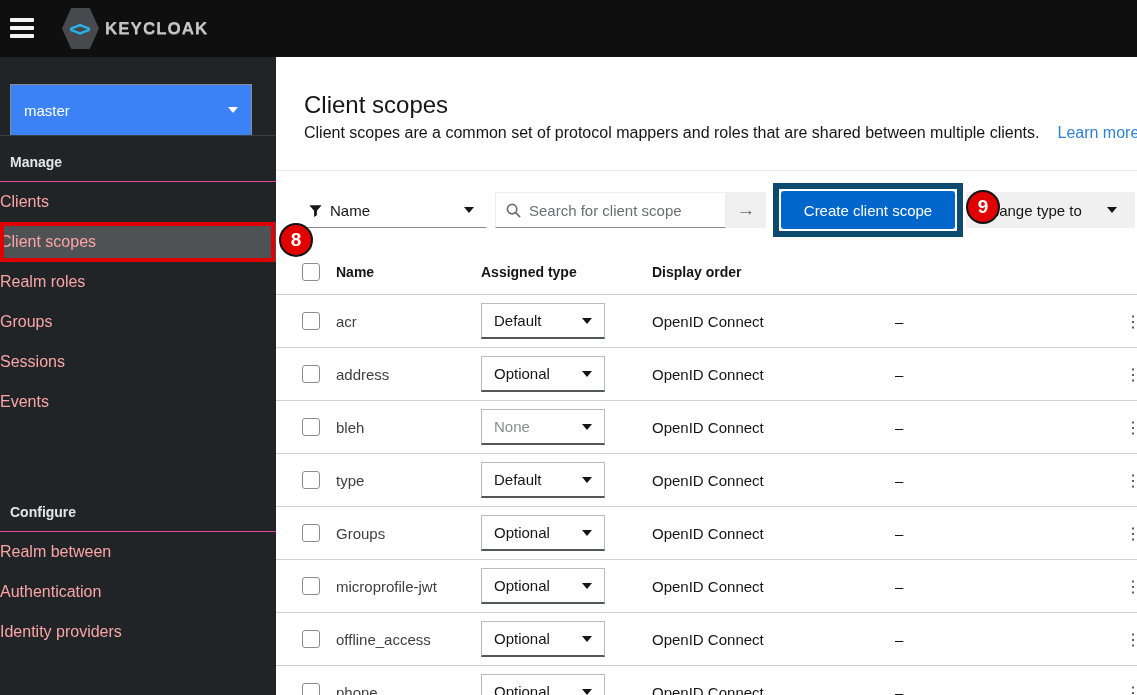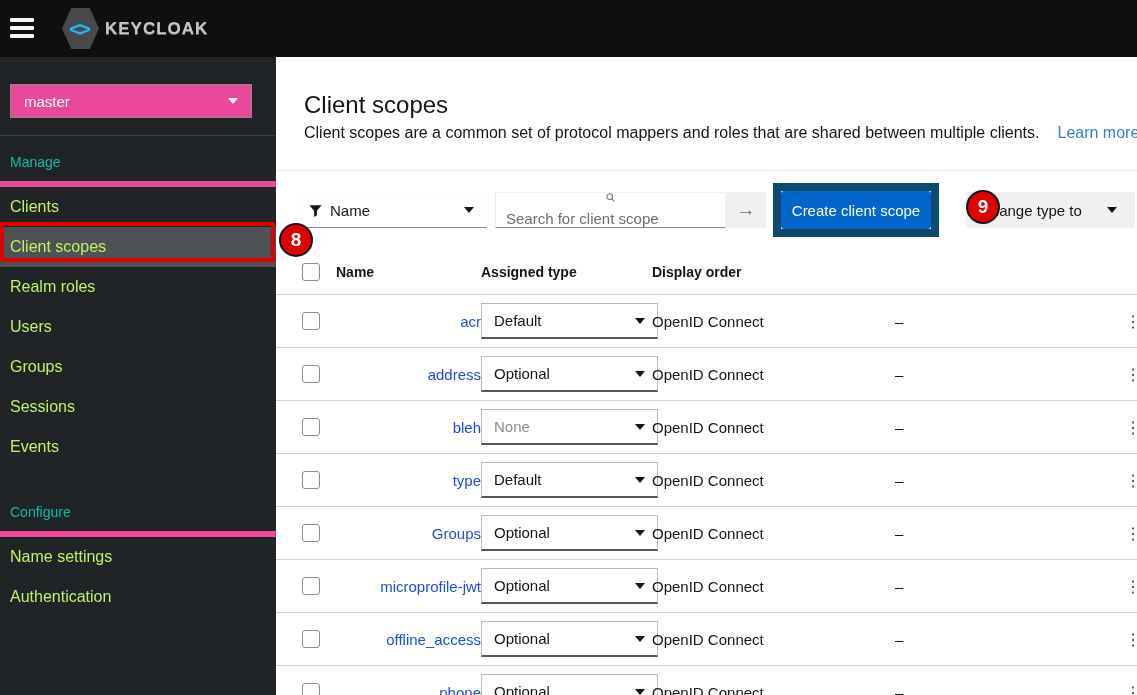--- a/index.html
+++ b/index.html
@@ -10,55 +10,55 @@
   #topbar { position:absolute; left:0; top:0; width:1137px; height:57px; background:#0f0f0f; z-index:5; }
   .hamburger { position:absolute; left:10px; top:13px; width:26px; height:30px; display:flex; flex-direction:column; justify-content:center; gap:4px; cursor:pointer; }
   .hamburger span { display:block; width:24px; height:4px; background:#f5f5f5; border-radius:1px; }
   .logo { position:absolute; left:62px; top:8px; height:41px; display:flex; align-items:center; gap:6px; }
   .hexagon { width:37px; height:41px; background:#47494c; clip-path:polygon(25% 0,75% 0,100% 50%,75% 100%,25% 100%,0 50%); display:flex; align-items:center; justify-content:center; }
   .hexagon b { font-size:21px; font-weight:700; letter-spacing:-3px; color:#2fb1e5; text-shadow:0 0 1px #1787c0; transform:translateX(-2px); }
   .brand { font-size:17px; font-weight:700; letter-spacing:1px; color:#c6c6c6; text-shadow:0 1px 0 #6e6e6e; }
 
   
   #sidebar { position:absolute; left:0; top:57px; width:276px; height:638px; background:#212427; z-index:1; }
-  .realm-select { position:absolute; left:10px; top:27px; width:242px; height:34px; background:#ec4899; border:1px solid #8a8d90; display:flex; align-items:center; justify-content:space-between; padding:16px 13px; color:#fff; font-size:15px; cursor:pointer; }
+  .realm-select { position:absolute; left:10px; top:27px; width:242px; height:52px; background:#3b82f6; border:1px solid #8a8d90; display:flex; align-items:center; justify-content:space-between; padding:16px 13px; color:#fff; font-size:15px; cursor:pointer; }
   .side-divider { position:absolute; left:0; top:78px; width:276px; height:1px; background:#3c3f42; }
   .nav-sec { position:absolute; left:0; right:0; }
   .nav-sec.sec1 { top:97px; }
   .nav-sec.sec2 { top:447px; }
-  .nav-title { padding:0 0 11px 10px; font-size:14px; color:#14b8a6; border-bottom:6px solid #ec4899; }
-  .nav-item { height:40px; line-height:40px; padding-left:10px; font-size:16px; color:#bef264; cursor:pointer; }
+  .nav-title { padding:0 0 11px 10px; font-size:14px; color:#e5e5e5; border-bottom:1px solid #ec4899;font-weight:bold; }
+  .nav-item { height:40px; line-height:40px; font-size:16px; color:#fca5a5; cursor:pointer; }
   .nav-item.selected { background:#4f5255; }
 
   
   #main { position:absolute; left:276px; top:57px; width:861px; height:638px; background:#fff; }
   .page-title { position:absolute; left:28px; top:34px; font-size:24px; font-weight:400; color:#151515; }
   .page-desc { position:absolute; left:28px; top:67px; width:840px; display:flex; align-items:center; gap:18px; white-space:nowrap; font-size:16px; color:#151515; }
   .learn-more { color:#2f81d6; cursor:pointer; display:inline-flex; align-items:center; gap:5px; }
   .header-divider { position:absolute; left:0; top:113px; width:861px; height:1px; background:#ebebeb; }
 
   
   .filter-select { position:absolute; left:20px; top:135px; width:191px; height:36px; background:#fff; border:1px solid #fcfcfc; border-bottom:1px solid #8a8d90; display:flex; align-items:center; gap:8px; padding:0 12px; font-size:15px; cursor:pointer; }
   .filter-select .caret { margin-left:auto; }
-  .search-box { position:absolute; left:219px; top:135px; width:231px; height:36px; background:#fff; border:1px solid #f0f0f0; border-bottom:1px solid #8a8d90; display:flex; align-items:center; gap:8px; padding:0 10px;flex-direction:column; }
+  .search-box { position:absolute; left:219px; top:135px; width:231px; height:36px; background:#fff; border:1px solid #f0f0f0; border-bottom:1px solid #8a8d90; display:flex; align-items:center; gap:8px; padding:0 10px; }
   .search-box input { border:none; outline:none; flex:1; width:100%; font-size:15px; font-family:"Liberation Sans", sans-serif; color:#151515; }
   .search-box input::placeholder { color:#6a6e73; }
   .arrow-btn { position:absolute; left:450px; top:135px; width:40px; height:36px; background:#f0f0f0; border:none; color:#6a6e73; font-size:19px; cursor:pointer; display:flex; align-items:center; justify-content:center; }
-  .red-box-create { position:absolute; left:497px; top:126px; width:166px; height:54px; border:8px solid #0c4a6e; display:flex; align-items:center; justify-content:center; z-index:3; background:#fff; }
+  .red-box-create { position:absolute; left:497px; top:126px; width:190px; height:54px; border:6px solid #0c4a6e; display:flex; align-items:center; justify-content:center; z-index:3; background:#fff; }
   .create-btn { width:174px; height:38px; background:#0066cc; color:#fff; border:none; border-radius:3px; font-size:15px; font-family:"Liberation Sans", sans-serif; cursor:pointer; }
   .change-type { position:absolute; left:690px; top:135px; width:169px; height:36px; background:#f0f0f0; display:flex; align-items:center; justify-content:space-between; padding:0 18px 0 14px; font-size:15px; cursor:pointer; }
 
   
   .table { position:absolute; left:0; top:193px; width:861px; }
   .t-head, .t-row { display:grid; grid-template-columns:34px 145px 171px 243px 1fr; align-items:center; padding-left:26px; position:relative; }
   .t-head { height:45px; border-bottom:1px solid #d2d2d2; font-size:14px; font-weight:700; }
   .t-row { height:53px; border-bottom:1px solid #d2d2d2; font-size:15px; }
   .cb { width:18px; height:18px; border:1px solid #8a8d90; border-radius:3px; background:#fff; display:inline-block; cursor:pointer; }
-  .link { color:#1d4ed8; cursor:pointer;text-align:right; }
-  .sel { width:177px; height:36px; background:#fff; border:1px solid #b9bcbe; border-bottom:2px solid #54575a; display:flex; align-items:center; justify-content:space-between; padding:0 12px; cursor:pointer; }
+  .link { color:#404040; cursor:pointer; }
+  .sel { width:124px; height:36px; background:#fff; border:1px solid #b9bcbe; border-bottom:2px solid #54575a; display:flex; align-items:center; justify-content:space-between; padding:0 12px; cursor:pointer; }
   .sel[data-state="none"] .sel-val { color:#8a8d90; }
   .kebab { position:absolute; right:-4px; top:50%; transform:translateY(-50%); color:#3c3f42; font-size:16px; cursor:pointer; }
 
   
   .caret { width:0; height:0; border-left:5px solid transparent; border-right:5px solid transparent; border-top:6px solid #151515; display:inline-block; }
   .caret.white { border-top-color:#fff; }
 
   
   .red-box-sidebar { position:absolute; left:0; top:222px; width:275px; height:40px; border:4px solid #e00000; z-index:6; pointer-events:none; }
   .badge { position:absolute; width:34px; height:34px; border-radius:50%; background:#e00000; border:2px solid #141414; color:#fff; font-size:19px; font-weight:700; display:flex; align-items:center; justify-content:center; z-index:7; }
@@ -87,30 +87,30 @@
     <span>master</span>
     <span class="caret white"></span>
   </div>
   <div class="side-divider"></div>
 
   <div class="nav-sec sec1">
     <div class="nav-title">Manage</div>
     <div class="nav-item">Clients</div>
     <div class="nav-item selected">Client scopes</div>
     <div class="nav-item">Realm roles</div>
-    <div class="nav-item">Users</div>
     <div class="nav-item">Groups</div>
     <div class="nav-item">Sessions</div>
     <div class="nav-item">Events</div>
   </div>
 
   <div class="nav-sec sec2">
     <div class="nav-title">Configure</div>
-    <div class="nav-item">Name settings</div>
+    <div class="nav-item">Realm between</div>
     <div class="nav-item">Authentication</div>
+    <div class="nav-item">Identity providers</div>
   </div>
 </div>
 
 <div id="main">
   <h1 class="page-title">Client scopes</h1>
   <div class="page-desc">
     <span>Client scopes are a common set of protocol mappers and roles that are shared between multiple clients.</span>
     <span class="learn-more">
       <span>Learn more</span>
 

